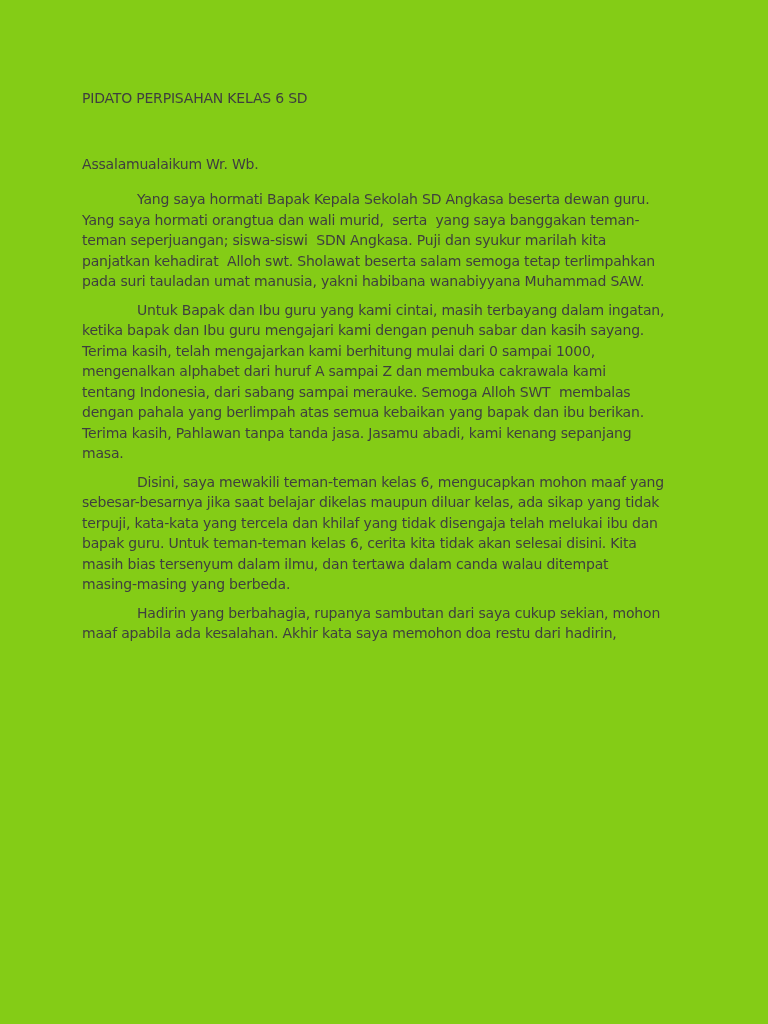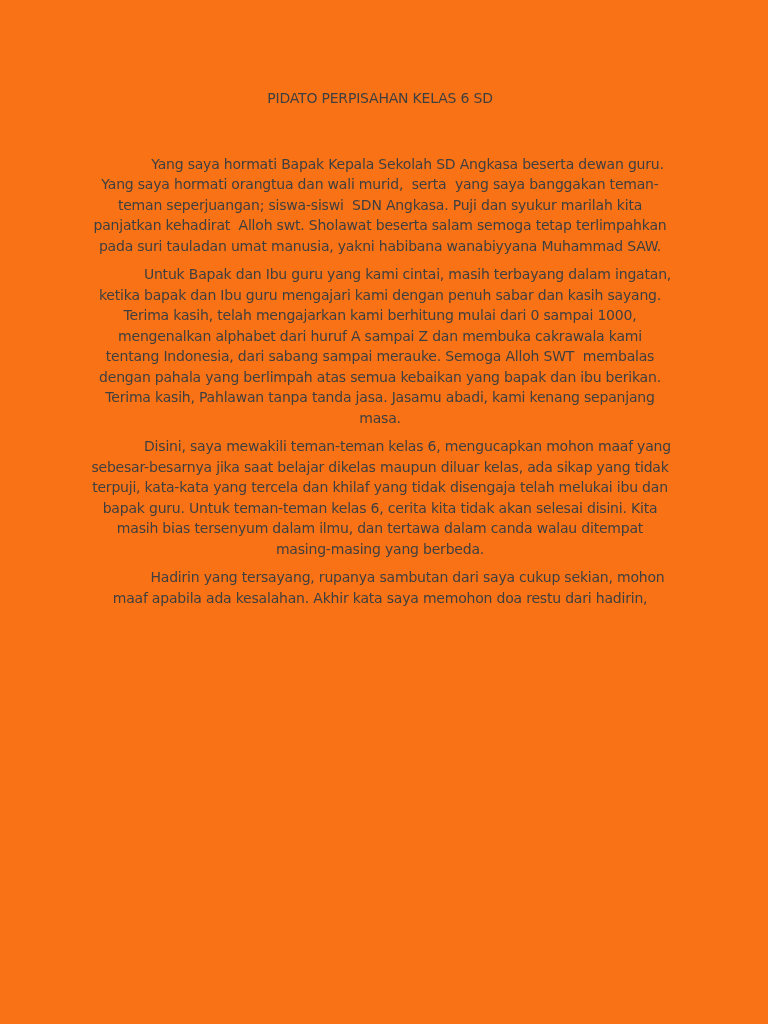--- a/index.html
+++ b/index.html
@@ -36,38 +36,39 @@
     margin-bottom: 15px !important;
   }
   .para {
     margin-bottom: 8px !important;
     text-indent: 55px;
   }
 </style>
 </head>
 <body>
 
-<div class="page" style="background: #f97316; text-align: center;">
+<div class="page" style="background: #84cc16;">
   <div class="content" style="color: rgb(63, 63, 63);">
     <p class="doc-title">PIDATO PERPISAHAN KELAS 6 SD</p>
+    <p class="salutation">Assalamualaikum Wr. Wb.</p>
     <p class="para">Yang saya hormati Bapak Kepala Sekolah SD Angkasa beserta dewan guru.
 Yang saya hormati orangtua dan wali murid,  serta  yang saya banggakan teman-
 teman seperjuangan; siswa-siswi  SDN Angkasa. Puji dan syukur marilah kita
 panjatkan kehadirat  Alloh swt. Sholawat beserta salam semoga tetap terlimpahkan
 pada suri tauladan umat manusia, yakni habibana wanabiyyana Muhammad SAW.</p>
     <p class="para">Untuk Bapak dan Ibu guru yang kami cintai, masih terbayang dalam ingatan,
 ketika bapak dan Ibu guru mengajari kami dengan penuh sabar dan kasih sayang.
 Terima kasih, telah mengajarkan kami berhitung mulai dari 0 sampai 1000,
 mengenalkan alphabet dari huruf A sampai Z dan membuka cakrawala kami
 tentang Indonesia, dari sabang sampai merauke. Semoga Alloh SWT  membalas
 dengan pahala yang berlimpah atas semua kebaikan yang bapak dan ibu berikan.
 Terima kasih, Pahlawan tanpa tanda jasa. Jasamu abadi, kami kenang sepanjang
 masa.</p>
     <p class="para">Disini, saya mewakili teman-teman kelas 6, mengucapkan mohon maaf yang
 sebesar-besarnya jika saat belajar dikelas maupun diluar kelas, ada sikap yang tidak
 terpuji, kata-kata yang tercela dan khilaf yang tidak disengaja telah melukai ibu dan
 bapak guru. Untuk teman-teman kelas 6, cerita kita tidak akan selesai disini. Kita
 masih bias tersenyum dalam ilmu, dan tertawa dalam canda walau ditempat
 masing-masing yang berbeda.</p>
-    <p class="para">Hadirin yang tersayang, rupanya sambutan dari saya cukup sekian, mohon
+    <p class="para">Hadirin yang berbahagia, rupanya sambutan dari saya cukup sekian, mohon
 maaf apabila ada kesalahan. Akhir kata saya memohon doa restu dari hadirin,</p>
   </div>
 </div>
 
 </body></html>

